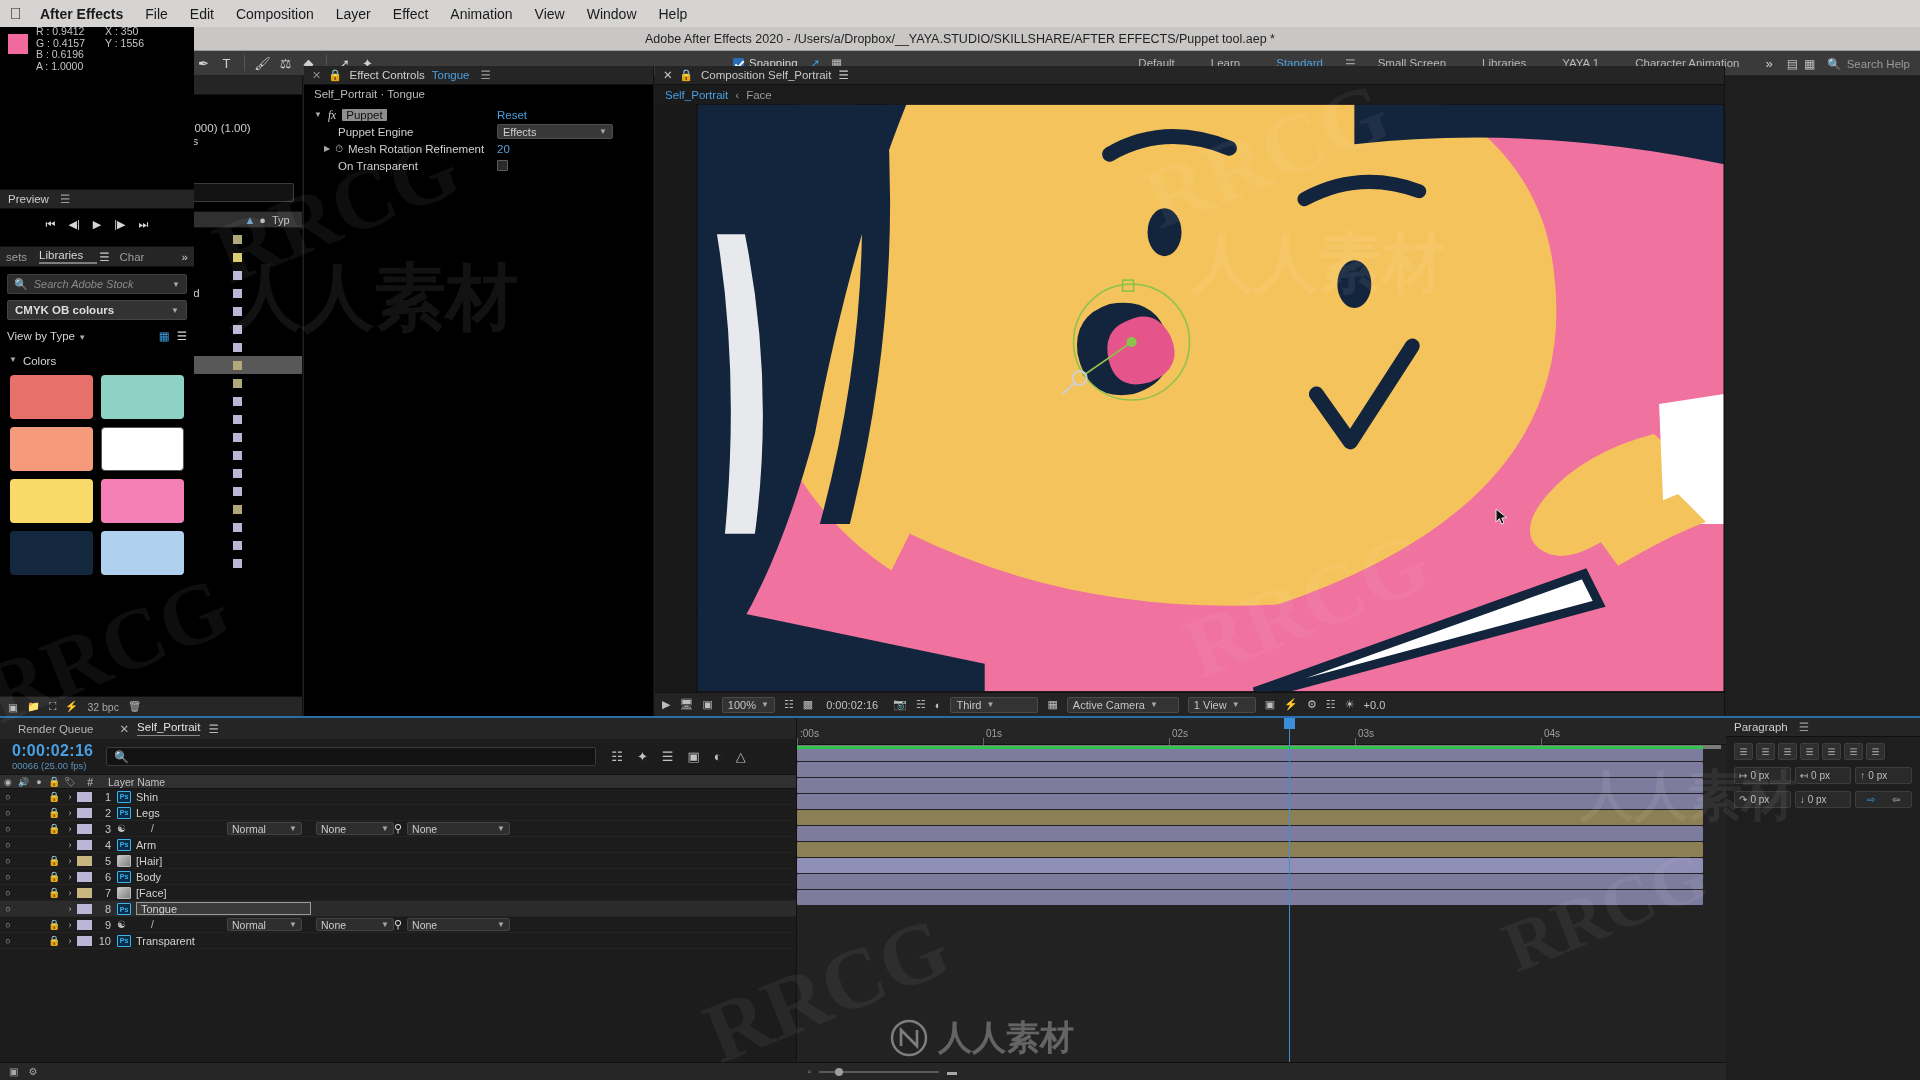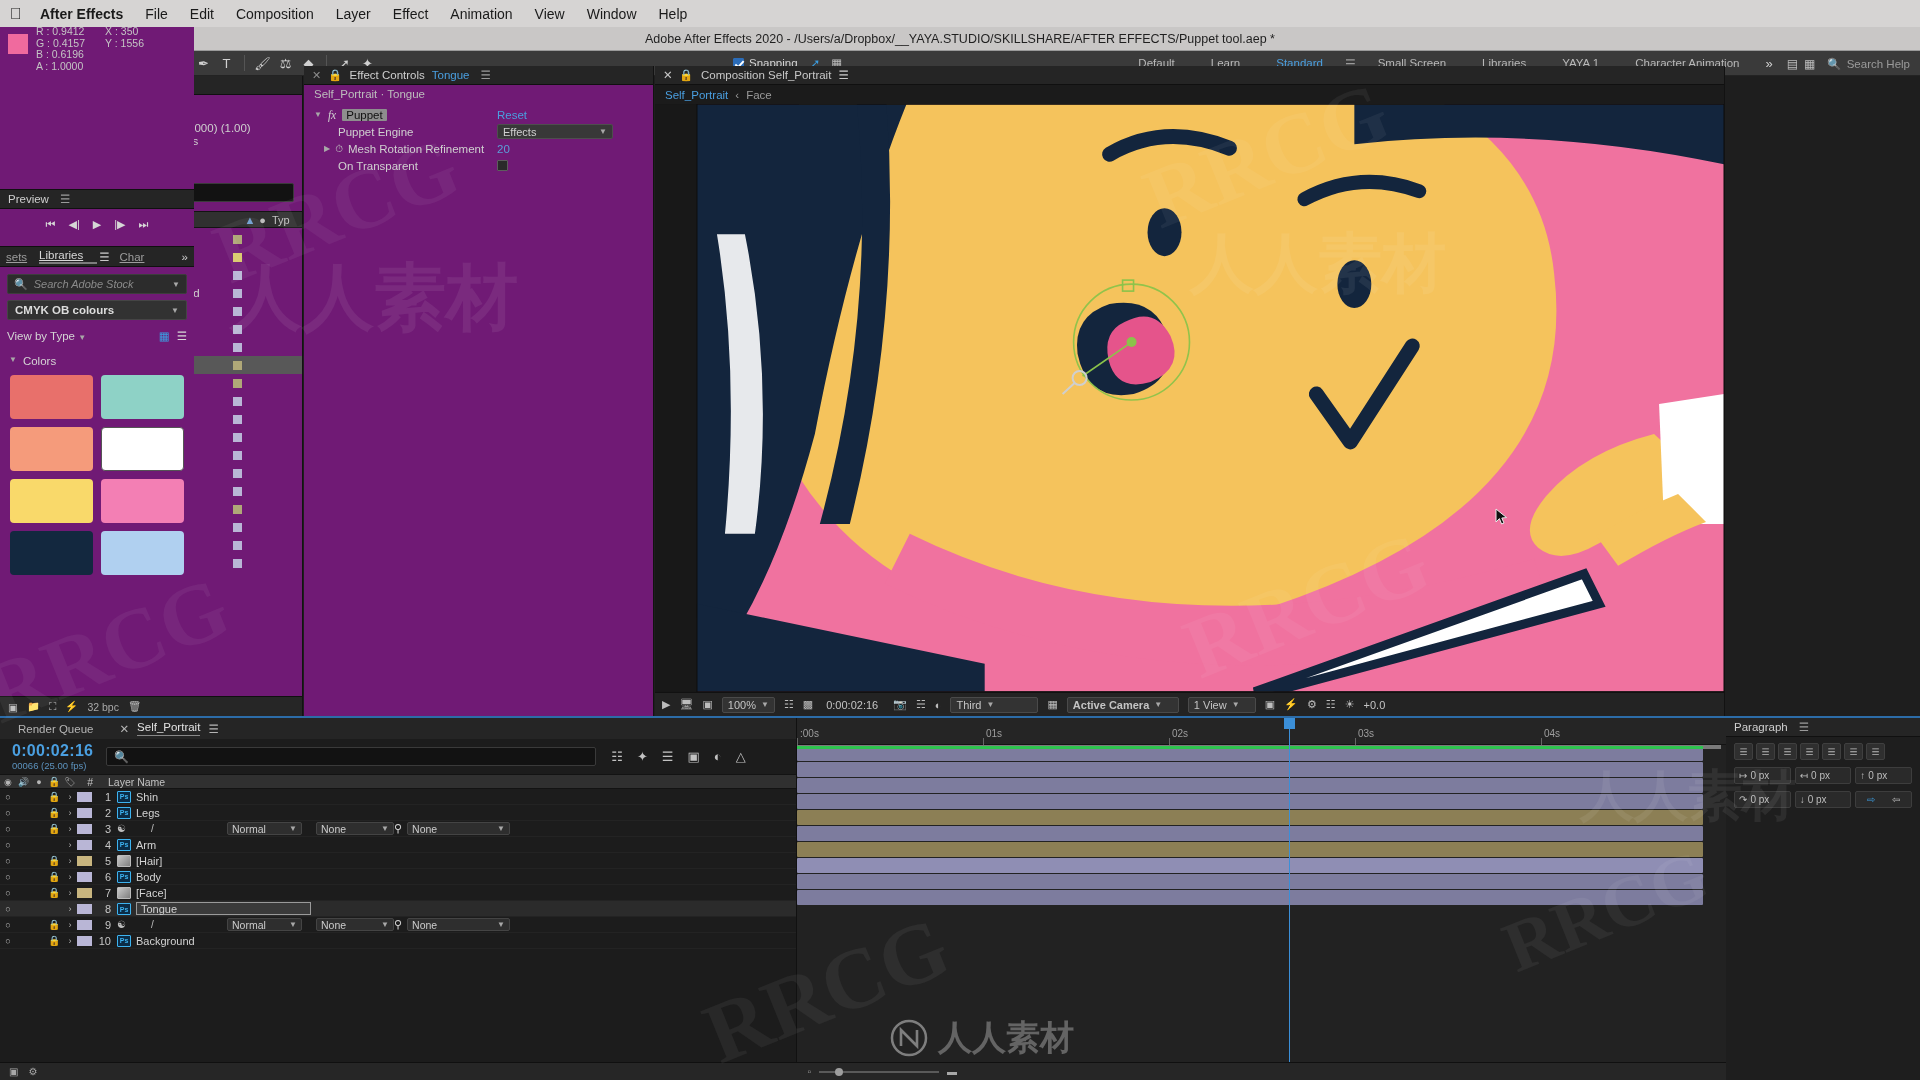--- a/index.html
+++ b/index.html
@@ -40,27 +40,27 @@
   .cbx::after{content:"";position:absolute;left:3px;top:0px;width:3px;height:7px;border:solid #fff;
               border-width:0 2px 2px 0;transform:rotate(42deg);}
   .wsTabs { position:absolute; right:10px; top:0; height:25px; display:flex; align-items:center; gap:0;}
   .wsTab { padding:0 18px; font-size:11.5px; color:#b8b8b8; height:25px; line-height:25px; white-space:nowrap;}
   .wsTab.act { color:#4a9fe0; }
   .wsBurger { color:#9a9a9a; padding:0 4px; }
   .wsMore { color:#cfcfcf; padding:0 8px; font-size:13px;}
   .helpbox { display:flex; align-items:center; gap:5px; margin-left:12px; color:#9b9b9b; font-size:11.5px;}
 
   
-  .panel { background:#701a75; position:absolute; }
+  .panel { background:#000000; position:absolute; }
   .phead { height:19px; background:#252525; display:flex; align-items:center; gap:7px;
            padding:0 8px; font-size:11.5px; color:#cfcfcf; border-bottom:1px solid #101010;}
   .phead .x { color:#8c8c8c; font-size:11px; }
   .phead .burger { margin-left:4px; color:#9a9a9a; }
   .phead .tabname.act { color:#4a9fe0; }
-  .ptab { font-size:11.5px; color:#9d9d9d; padding-right:14px;text-decoration:underline;}
+  .ptab { font-size:11.5px; color:#9d9d9d; padding-right:14px;}
   .ptab.act { color:#d8d8d8; border-bottom:2px solid #7d7d7d; padding-bottom:1px;}
 
   
   #project { left:0; top:76px; width:303px; height:640px; border-right:1px solid #121212;}
   .pjinfo { display:flex; gap:13px; padding:12px 10px 6px 10px; }
   .pjthumb { width:57px; height:57px; background:#9a9a9a; border:1px solid #5c5c5c;}
   .pjmeta { font-size:11.5px; line-height:13.5px; color:#cfcfcf;}
   .pjmeta .nm { font-weight:bold; }
   .pjsearch { margin:13px 8px 0 8px; height:19px; background:#121212; border:1px solid #3a3a3a;
               border-radius:2px; display:flex; align-items:center; padding:0 7px; gap:5px; color:#8b8b8b;}
@@ -554,21 +554,21 @@
       <span class="ico">▩</span>
       <span style="margin-left:4px;">0:00:02:16</span>
       <span class="ico" style="margin-left:6px;">📷</span>
       <span class="ico">☵</span>
       <span class="ico">◐</span>
       <span class="cfbox" style="min-width:88px;">
         <span>Third</span>
         <span class="arr">▼</span>
       </span>
       <span class="ico">▦</span>
-      <span class="cfbox" style="min-width:112px;font-weight:bold;">
+      <span class="cfbox" style="min-width:112px;">
         <span>Active Camera</span>
         <span class="arr">▼</span>
       </span>
       <span class="cfbox" style="min-width:68px;">
         <span>1 View</span>
         <span class="arr">▼</span>
       </span>
       <span class="ico">▣</span>
       <span class="ico">⚡</span>
       <span class="ico">⚙</span>
@@ -1053,21 +1053,21 @@
         <div class="lrow">
           <span class="eye">○</span>
           <span class="eye"></span>
           <span class="shy"></span>
           <span class="lockc">🔒</span>
           <span class="shy">›</span>
           <span class="lbl2" style="background: rgb(185, 182, 214);"></span>
           <span class="num">10</span>
           <span class="lname">
             <span class="pico ps" style="margin-right: 0px;">Ps</span>
-            <span>Background</span>
+            <span>Transparent</span>
           </span>
           <span class="swcell">
             <span>☯</span>
             <span style="width:9px"></span>
             <span>/</span>
             <span style="width:11px"></span>
           </span>
           <span class="modecell">
             <span class="selmini">
               <span>Normal</span>

